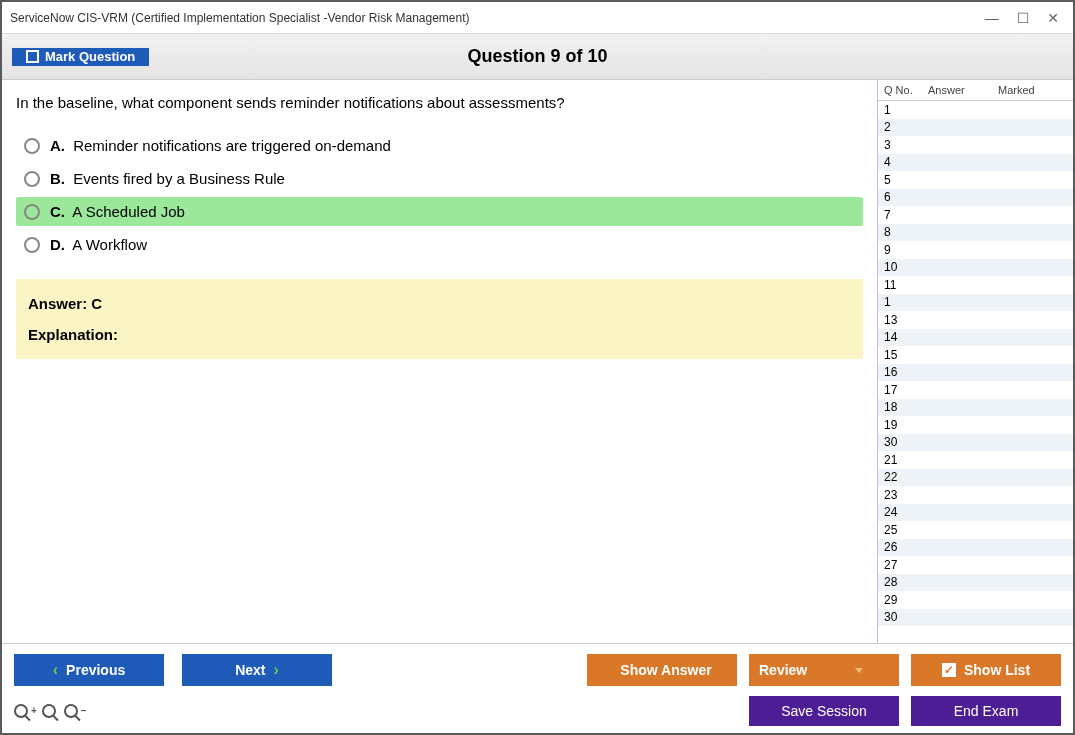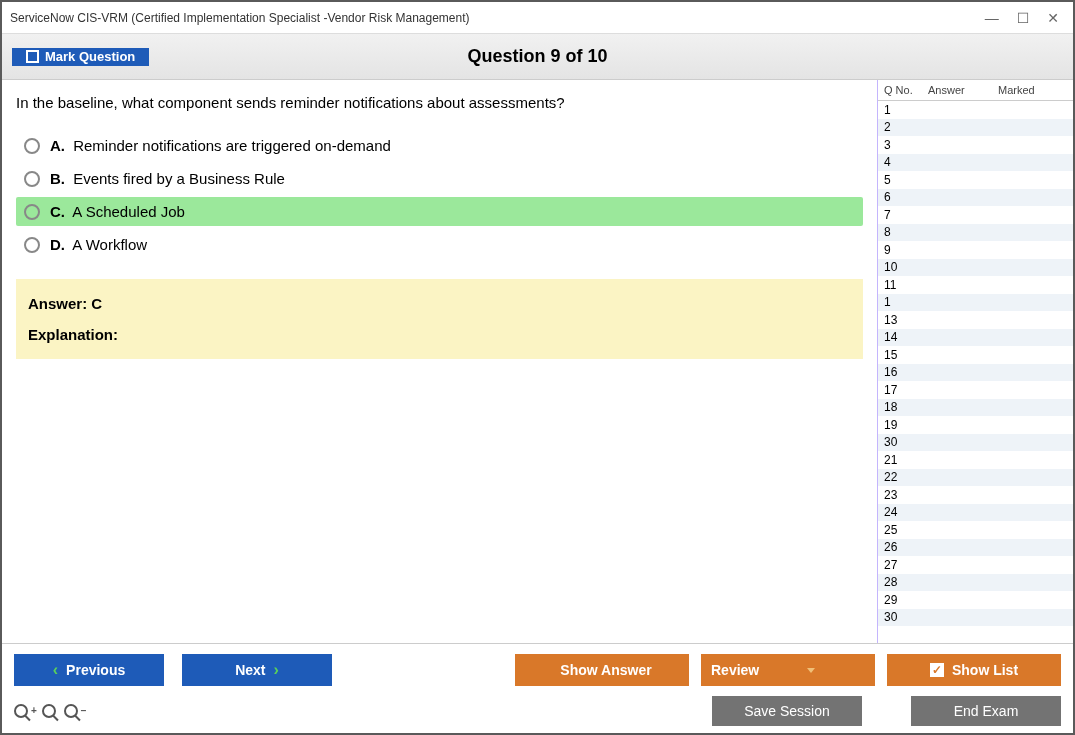--- a/index.html
+++ b/index.html
@@ -162,39 +162,38 @@
     gap:8px;
     cursor:pointer;
   }
   .chev { font-size: 16px; font-weight:bold; }
   .chev.green { color:#5ad05a; }
   .btn-orange {
     background: #d97829;
     color:#fff;
     border:none;
     height:32px;
-    width: 174px;
+    width: 150px;
     font-weight:bold;
     font-size:14px;
     display:inline-flex;
     align-items:center;
     justify-content:center;
     gap:8px;
     cursor:pointer;
   }
   .btn-orange.review { justify-content: flex-start; padding: 0 10px; gap: 48px;}
   .btn-dark {
-    background:#737373;
+    background:#4c1d95;
     color:#fff;
     border:none;
     height:30px;
     width:150px;
     font-size:14px;
     cursor:pointer;
-    margin-left:37px;
   }
   .checkbox-filled {
     width:14px;height:14px;background:#fff;color:#d97829;display:inline-flex;align-items:center;justify-content:center;font-size:12px;font-weight:bold;
   }
   .zoom-icons { display:flex; gap:8px; color:#555; font-size:18px;}
   .zoom-icons span{cursor:pointer; position:relative; display:inline-flex; align-items:center;}
   .mag {
     width:14px;height:14px;border:2px solid #555;border-radius:50%;position:relative;display:inline-block;
   }
   .mag::after{

